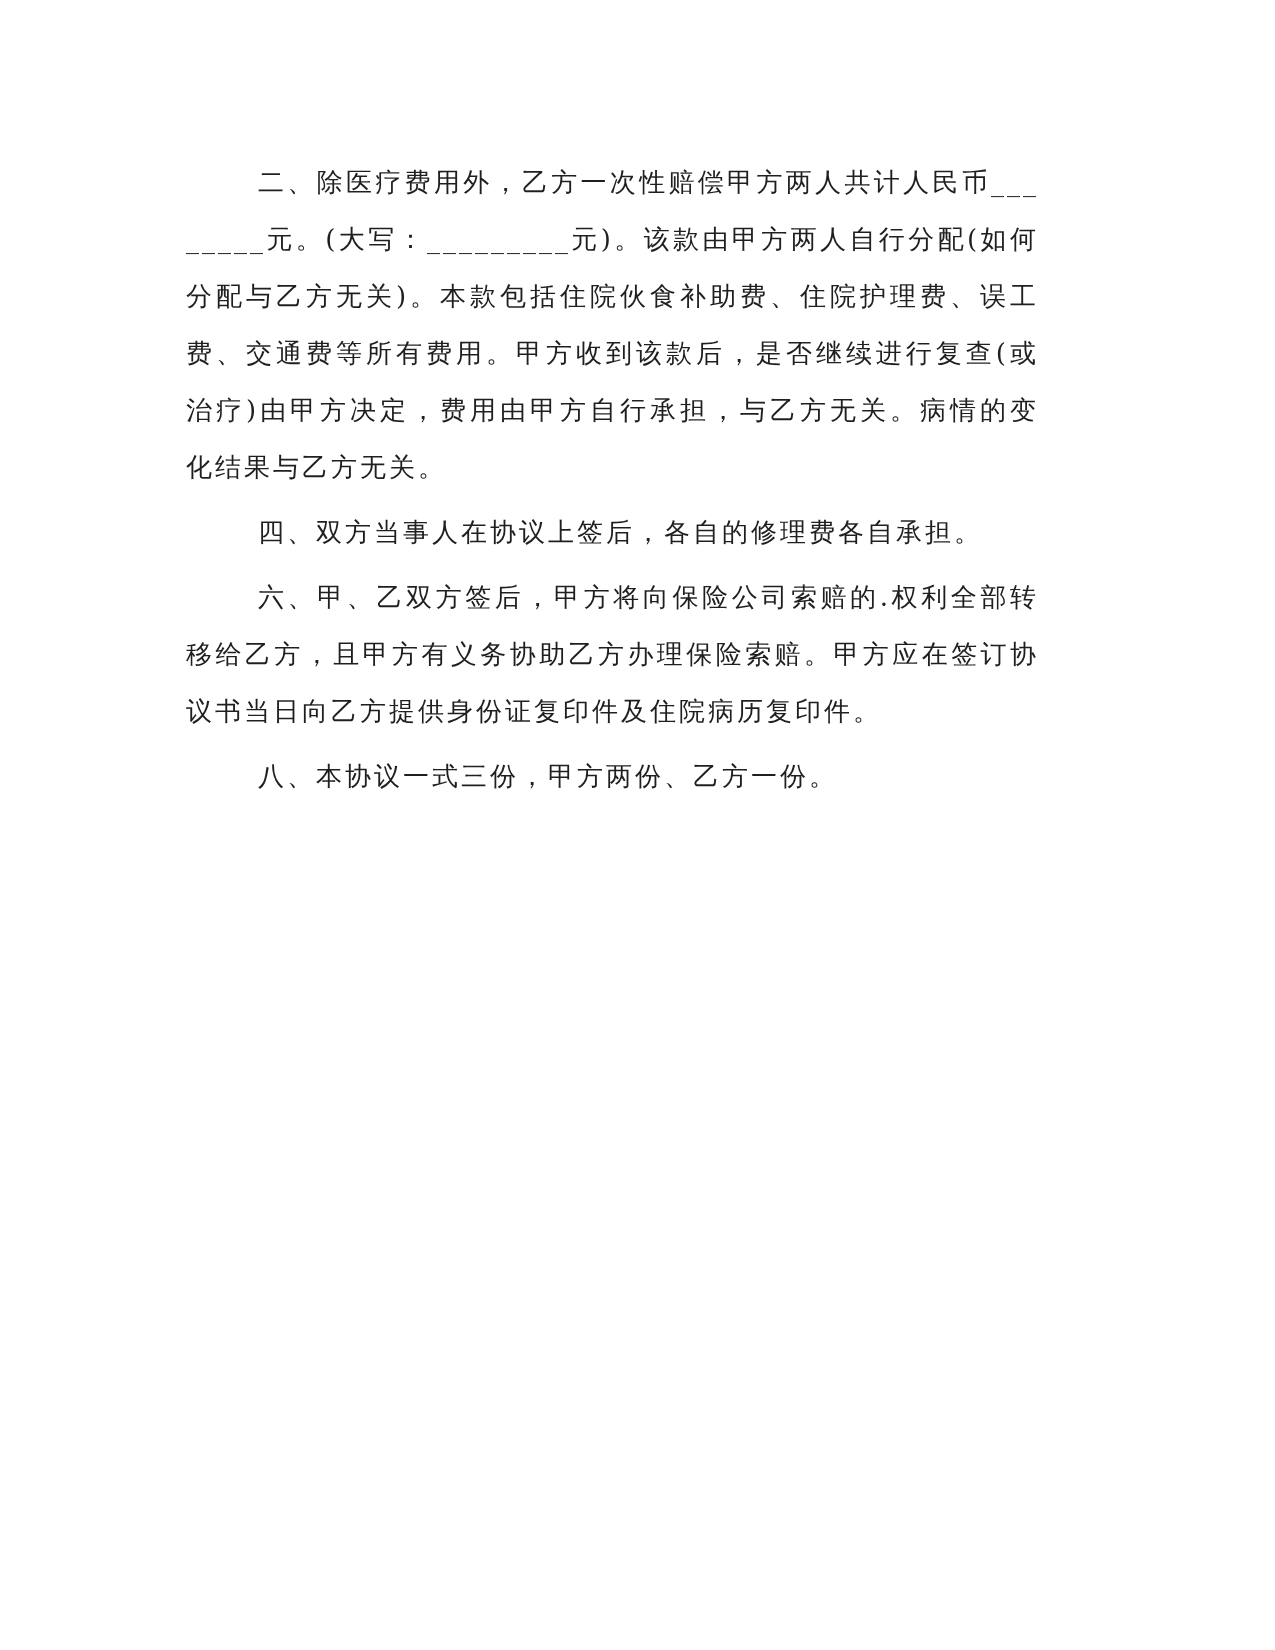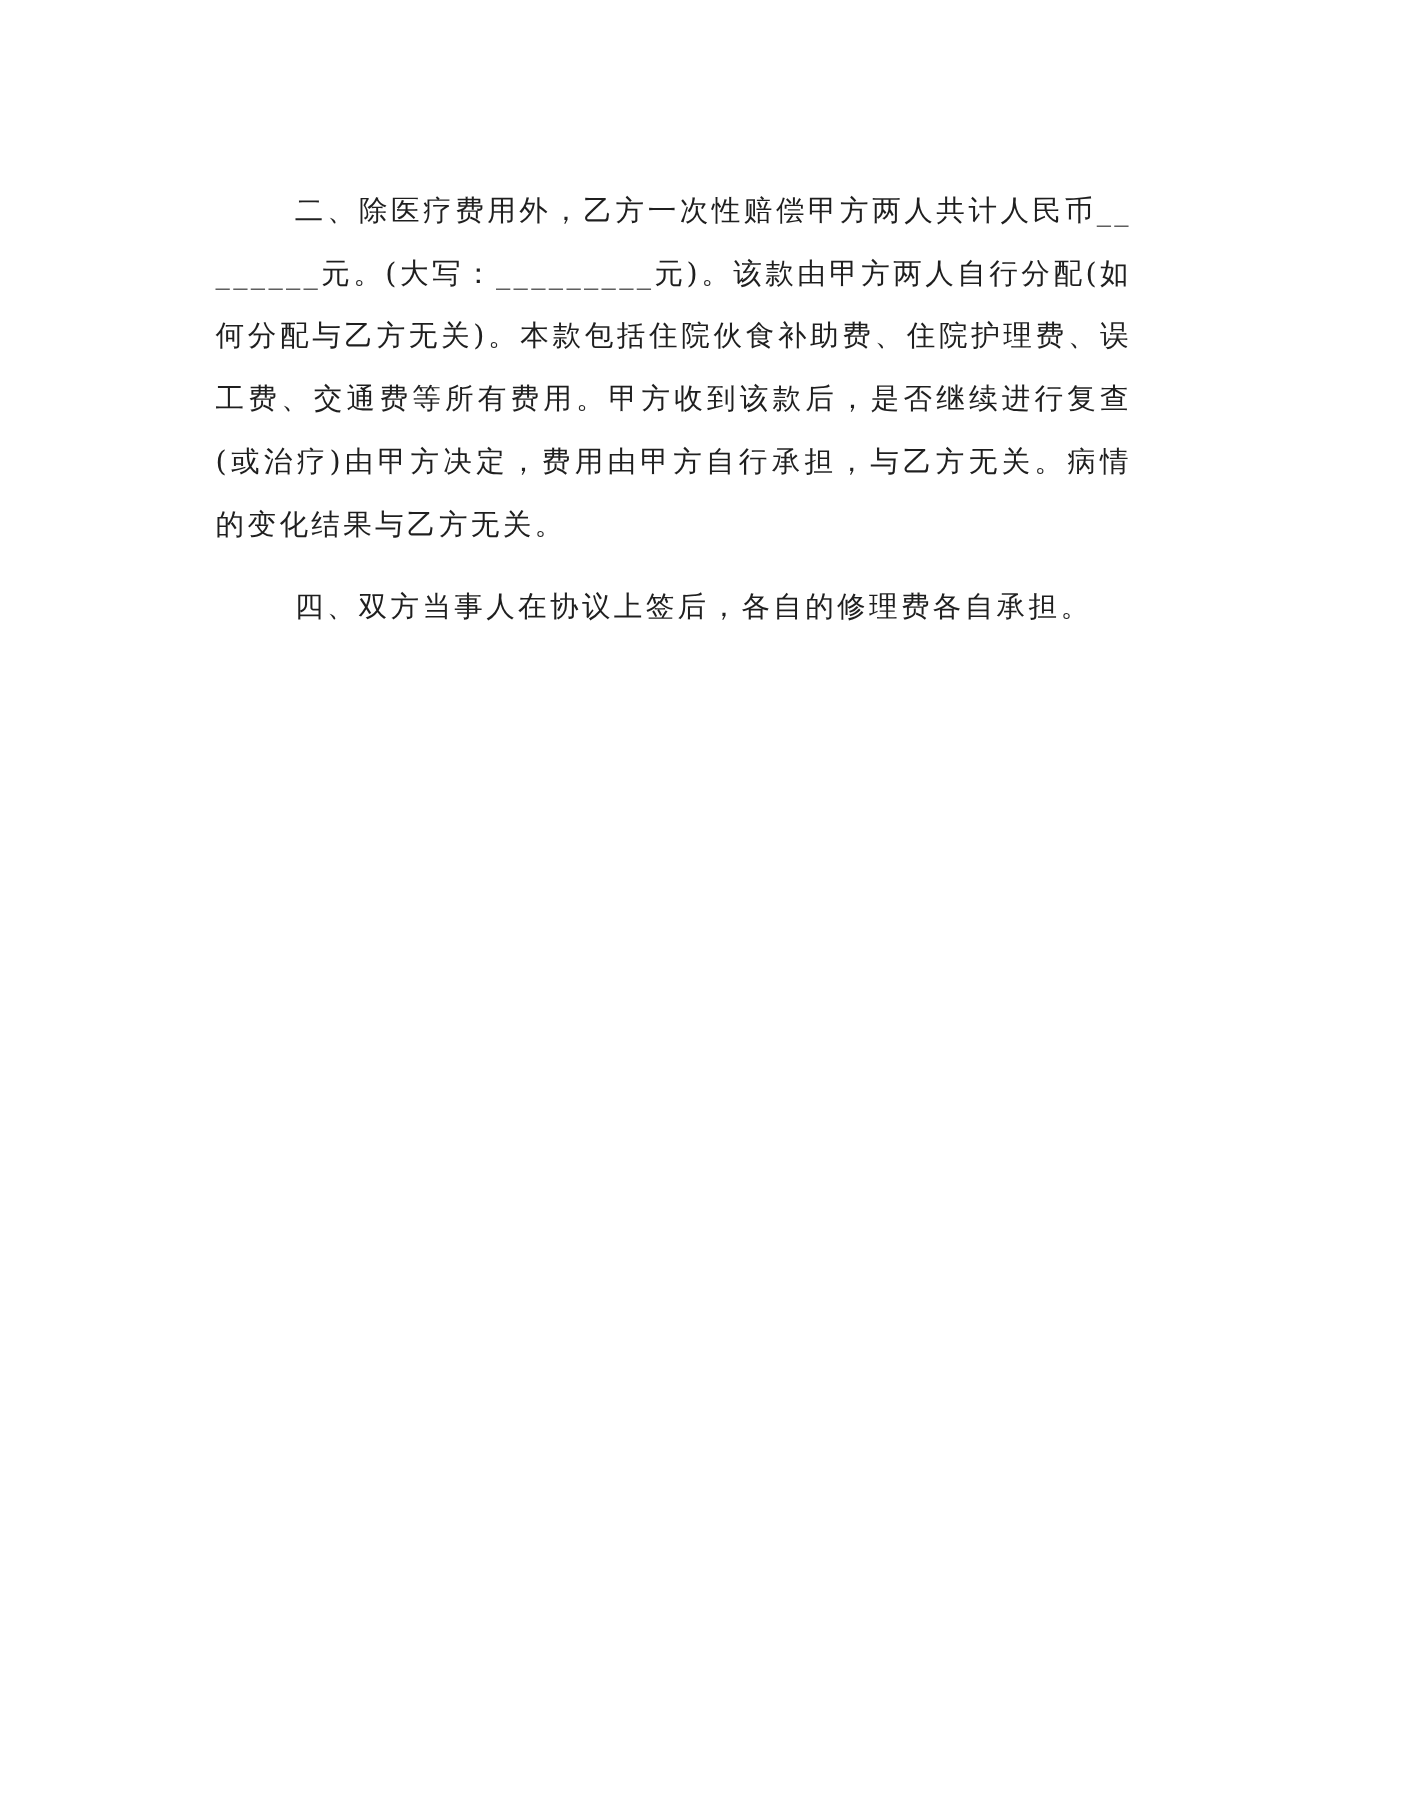--- a/index.html
+++ b/index.html
@@ -14,33 +14,35 @@
     margin: 0 auto;
     background: #ffffff;
     overflow: hidden;
     box-sizing: border-box;
     padding: 146px 228px 0 178px;
   }
   .doc-body {
     width: 100%;
   }
   .para {
-    margin: 18px;
+    margin: 8px;
     padding: 0;
     font-family: "DejaVu Serif", "Liberation Serif", serif;
     font-size: 26px;
     line-height: 57px;
     letter-spacing: 3px;
     color: #1f1f1f;
     text-align: justify;
     text-indent: 72px;
     word-break: break-all;
   }
 </style>
 </head>
 <body>
 
 <div class="page">
   <div class="doc-body">
       <p class="para">二、除医疗费用外，乙方一次性赔偿甲方两人共计人民币________元。(大写：_________元)。该款由甲方两人自行分配(如何分配与乙方无关)。本款包括住院伙食补助费、住院护理费、误工费、交通费等所有费用。甲方收到该款后，是否继续进行复查(或治疗)由甲方决定，费用由甲方自行承担，与乙方无关。病情的变化结果与乙方无关。</p>
       <p class="para">四、双方当事人在协议上签后，各自的修理费各自承担。</p>
+      <p class="para">六、甲、乙双方签后，甲方将向保险公司索赔的.权利全部转移给乙方，且甲方有义务协助乙方办理保险索赔。甲方应在签订协议书当日向乙方提供身份证复印件及住院病历复印件。</p>
+      <p class="para">八、本协议一式三份，甲方两份、乙方一份。</p>
     </div>
 </div>
 
 </body></html>

